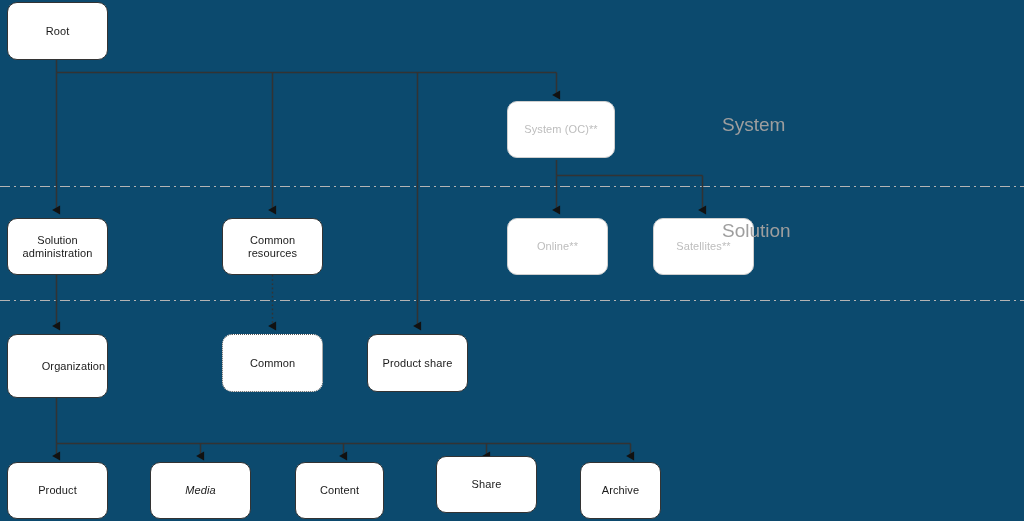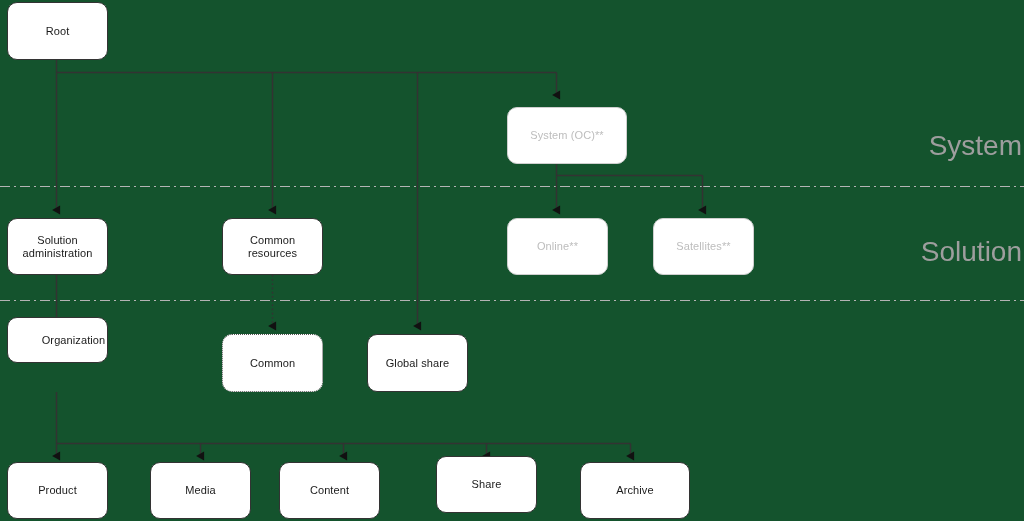--- a/index.html
+++ b/index.html
@@ -8,21 +8,21 @@
     padding: 0;
     background: #ffffff;
   }
   body {
     font-family: "Liberation Sans", "DejaVu Sans", sans-serif;
   }
   #diagram-root {
     position: relative;
     width: 1024px;
     height: 521px;
-    background: #14532d;
+    background: #0c4a6e;
     overflow: hidden;
   }
   #diagram-svg {
     position: absolute;
     top: 0;
     left: 0;
     width: 1024px;
     height: 521px;
   }
   .node {
@@ -51,26 +51,24 @@
     color: #bdbdbd;
   }
   .node-label {
     display: block;
     padding: 0 4px;
     white-space: pre-line;
   }
   .zone-label {
     position: absolute;
     color: #9e9e9e;
-    font-size: 28px;
+    font-size: 19px;
     line-height: 32px;
-    text-align: right;
     white-space: nowrap;
     user-select: none;
-    margin-top: 21px;
   }
 </style>
 </head>
 <body>
 
 <div id="diagram-root">
 
   <svg id="diagram-svg" viewBox="0 0 1024 521" xmlns="http://www.w3.org/2000/svg">
     <defs>
       <marker id="arrow" markerWidth="10" markerHeight="10" refX="4.6" refY="5" orient="auto" markerUnits="userSpaceOnUse">
@@ -118,21 +116,21 @@
     <path d="M200.5,443.5 L200.5,456" fill="none" stroke="#333333" stroke-width="1.5" marker-end="url(#arrow)"></path>
     <path d="M343.5,443.5 L343.5,456" fill="none" stroke="#333333" stroke-width="1.5" marker-end="url(#arrow)"></path>
     <path d="M486.5,443.5 L486.5,456" fill="none" stroke="#333333" stroke-width="1.5" marker-end="url(#arrow)"></path>
     <path d="M630.5,443.5 L630.5,456" fill="none" stroke="#333333" stroke-width="1.5" marker-end="url(#arrow)"></path>
   </svg>
 
   <div class="node solid" style="left:7px; top:2px; width:101px; height:58px;">
     <span class="node-label">Root</span>
   </div>
 
-  <div class="node ghost" style="left:507px; top:107px; width:120px; height:57px;">
+  <div class="node ghost" style="left:507px; top:101px; width:108px; height:57px;">
     <span class="node-label">System (OC)**</span>
   </div>
 
   <div class="node solid" style="left:7px; top:218px; width:101px; height:57px;">
     <span class="node-label">Solution
 administration</span>
   </div>
 
   <div class="node solid" style="left:222px; top:218px; width:101px; height:57px;">
     <span class="node-label">Common
@@ -140,49 +138,49 @@
   </div>
 
   <div class="node ghost" style="left:507px; top:218px; width:101px; height:57px;">
     <span class="node-label">Online**</span>
   </div>
 
   <div class="node ghost" style="left:653px; top:218px; width:101px; height:57px;">
     <span class="node-label">Satellites**</span>
   </div>
 
-  <div class="node solid" style="left:7px; top:317px; width:101px; height:46px;padding-left:32px;">
+  <div class="node solid" style="left:7px; top:334px; width:101px; height:64px;padding-left:32px;">
     <span class="node-label">Organization</span>
   </div>
 
   <div class="node dotted" style="left:222px; top:334px; width:101px; height:58px;">
     <span class="node-label">Common</span>
   </div>
 
   <div class="node solid" style="left:367px; top:334px; width:101px; height:58px;">
-    <span class="node-label">Global share</span>
+    <span class="node-label">Product share</span>
   </div>
 
   <div class="node solid" style="left:7px; top:462px; width:101px; height:57px;">
     <span class="node-label">Product</span>
   </div>
 
-  <div class="node solid" style="left:150px; top:462px; width:101px; height:57px;">
+  <div class="node solid" style="left:150px; top:462px; width:101px; height:57px;font-style:italic;">
     <span class="node-label">Media</span>
   </div>
 
-  <div class="node solid" style="left:279px; top:462px; width:101px; height:57px;">
+  <div class="node solid" style="left:295px; top:462px; width:89px; height:57px;">
     <span class="node-label">Content</span>
   </div>
 
   <div class="node solid" style="left:436px; top:456px; width:101px; height:57px;">
     <span class="node-label">Share</span>
   </div>
 
-  <div class="node solid" style="left:580px; top:462px; width:110px; height:57px;">
+  <div class="node solid" style="left:580px; top:462px; width:81px; height:57px;">
     <span class="node-label">Archive</span>
   </div>
 
   <div class="zone-label" style="right:2px; top:109px; width:300px;">System</div>
 
   <div class="zone-label" style="right:2px; top:215px; width:300px;">Solution</div>
 
 
 </div>
 

